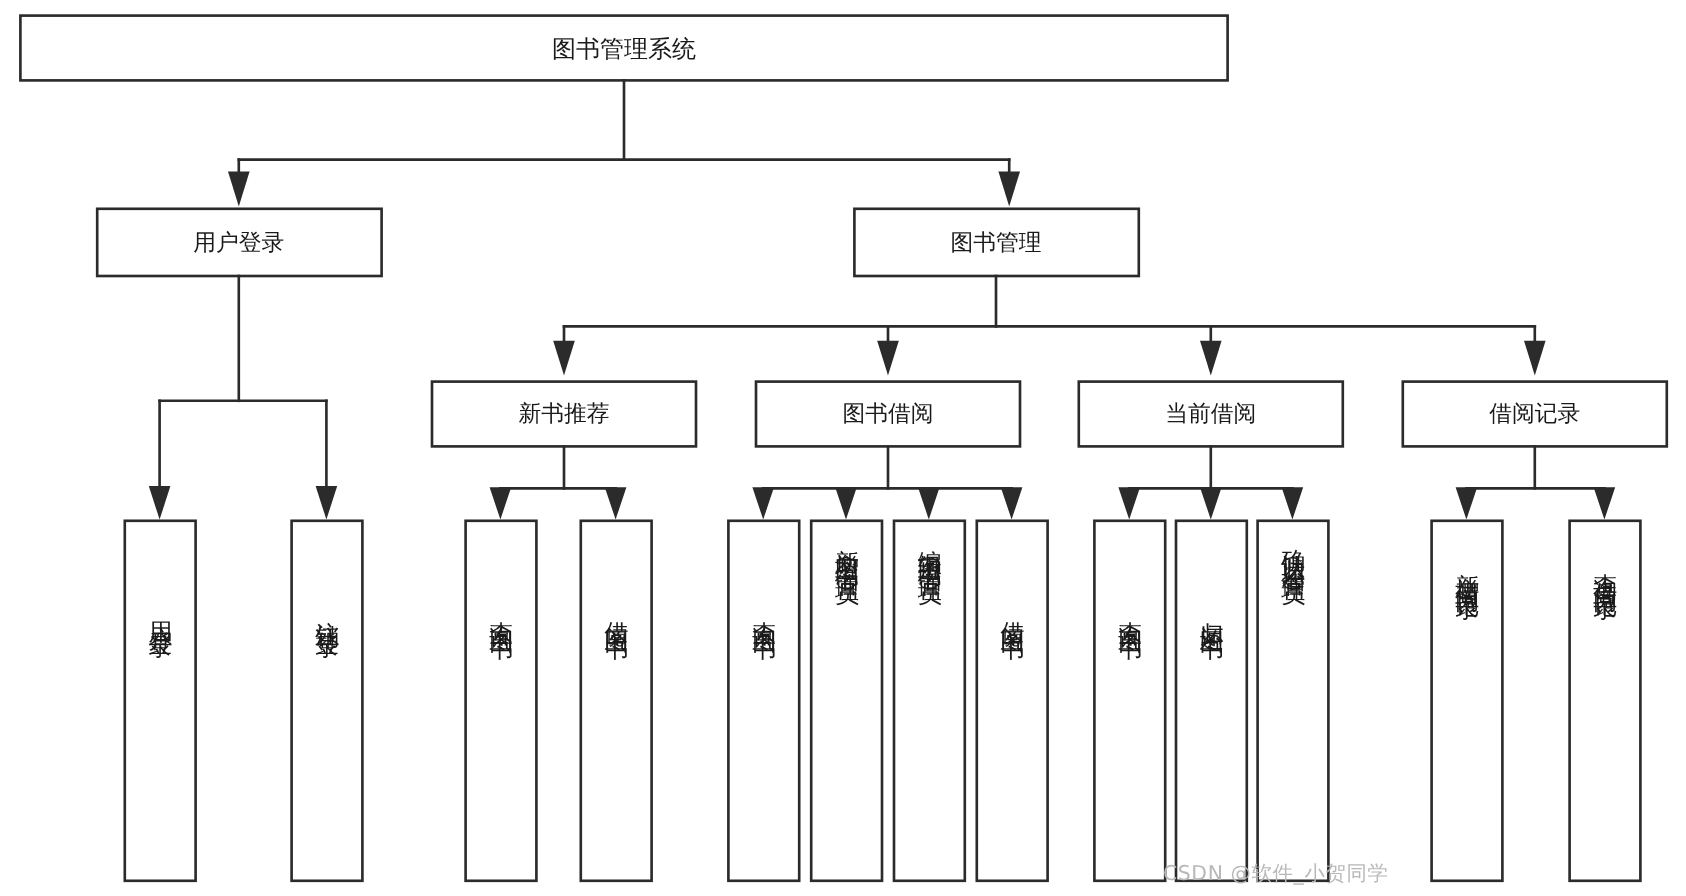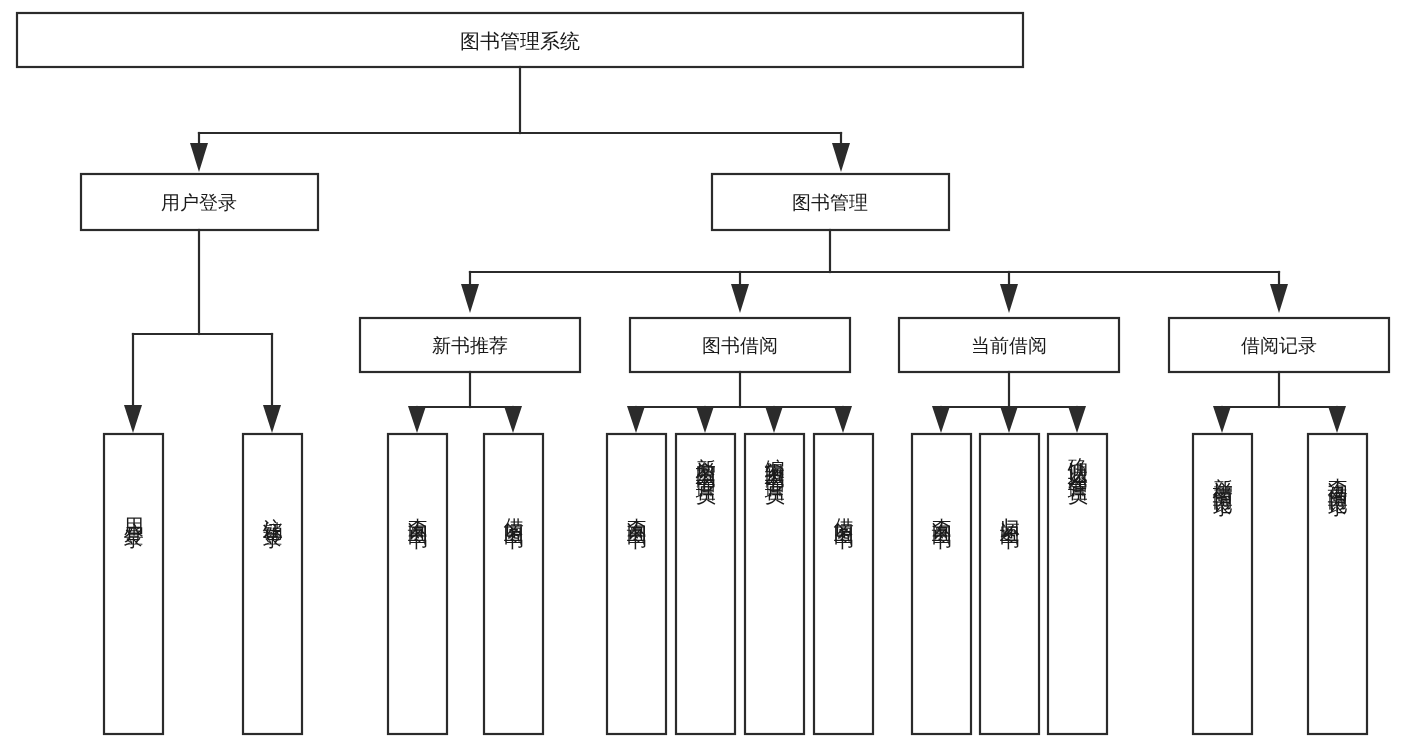--- a/index.html
+++ b/index.html
@@ -253,14 +253,15 @@
     <span class="leaf-label" style="margin-top:8px;">确认归还（管理员）</span>
   </div>
 
   <div class="leaf-label-wrap" style="left:1193px; top:434px; width:59px; height:300px;">
     <span class="leaf-label" style="margin-top:28px;">新增借阅记录</span>
   </div>
   <div class="leaf-label-wrap" style="left:1308px; top:434px; width:59px; height:300px;">
     <span class="leaf-label" style="margin-top:28px;">查询借阅记录</span>
   </div>
 
+  <div class="watermark">CSDN @软件_小贺同学</div>
 
 </div>
 
 </body></html>

